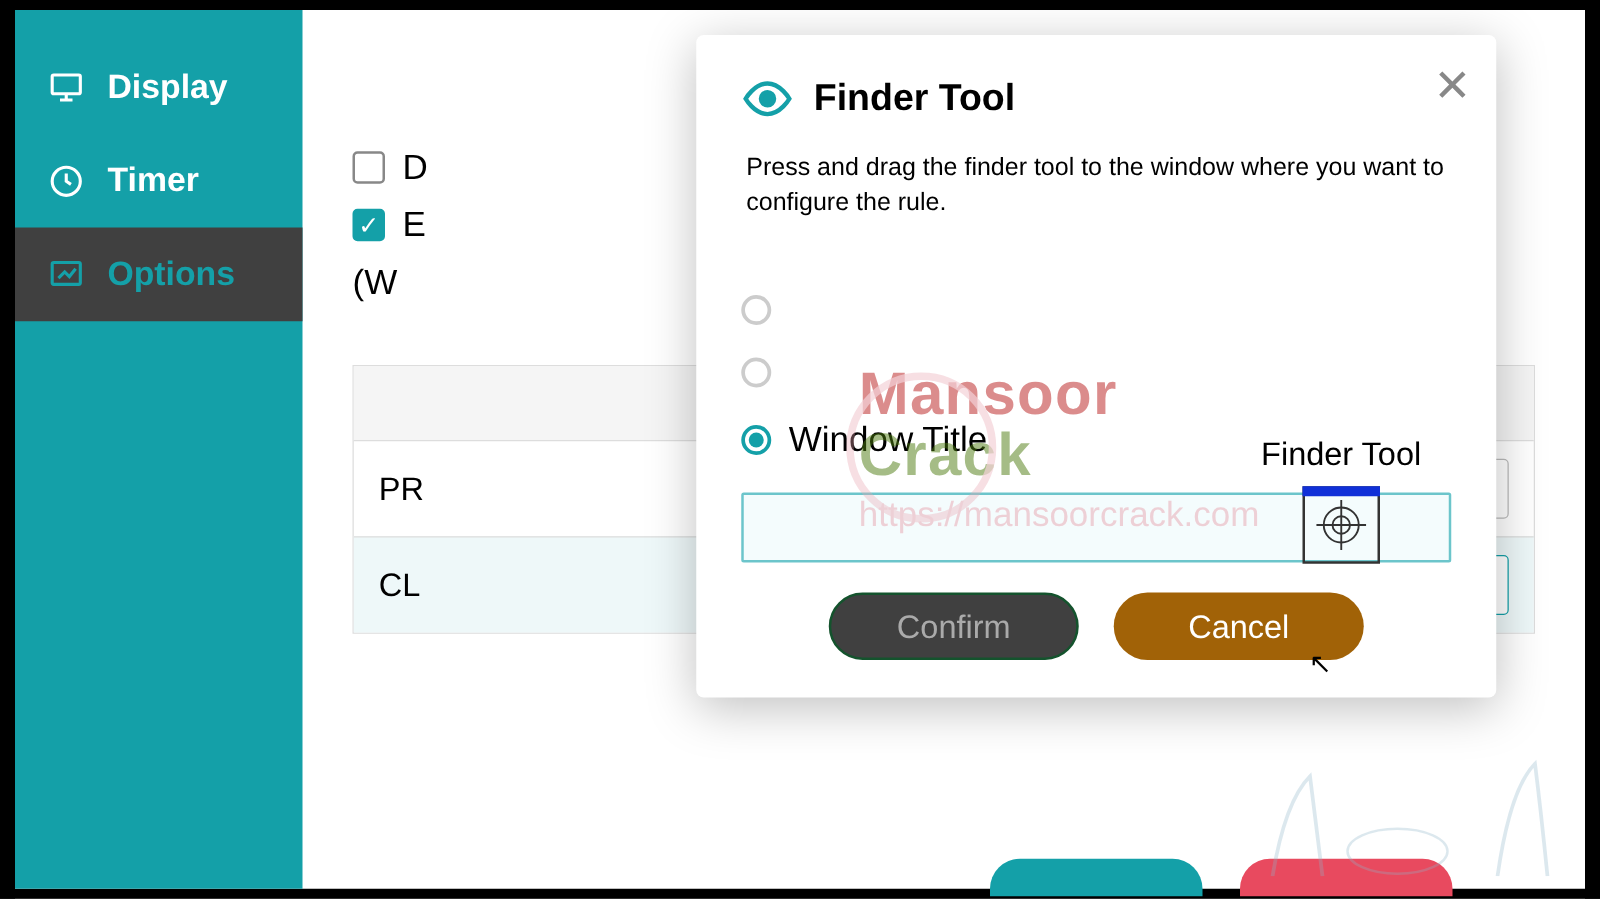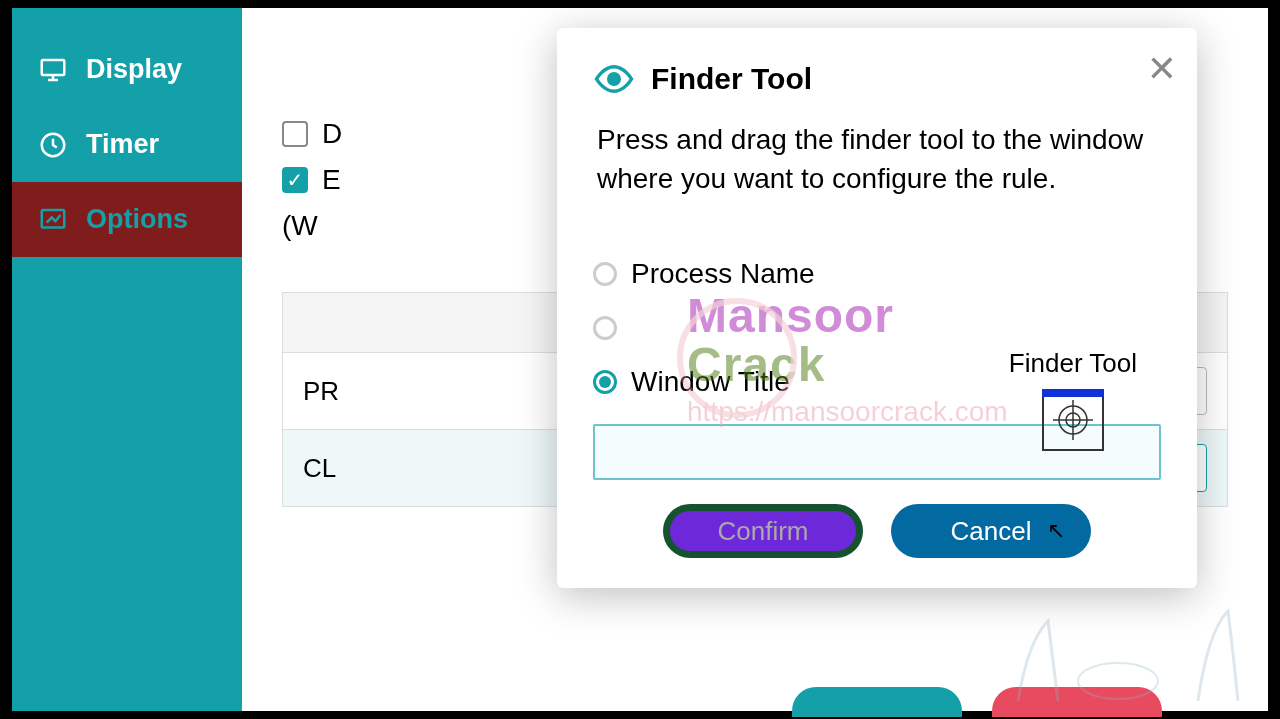--- a/index.html
+++ b/index.html
@@ -1,20 +1,20 @@
 <!DOCTYPE html>
 <html><head>
 <meta charset="utf-8">
 <style>
 * { box-sizing: border-box; margin: 0; padding: 0; font-family: "Segoe UI", Arial, sans-serif; }
 html, body { width: 1280px; height: 719px; overflow: hidden; background: #000; }
 .app { position: absolute; left: 12px; top: 0; width: 1256px; height: 719px; background: #fff; display: flex; border-top: 8px solid #000; border-bottom: 8px solid #000; }
 .sidebar { width: 230px; background: #14a0a8; display: flex; flex-direction: column; padding-top: 24px; }
 .sidebar-item { display: flex; align-items: center; gap: 18px; padding: 22px 26px; color: #fff; font-size: 27px; font-weight: 600; cursor: pointer; }
-.sidebar-item.active { background: #7f1d1d; color: #14a0a8; }
+.sidebar-item.active { background: #404040; color: #14a0a8; }
 .sidebar-icon { width: 30px; height: 30px; display: inline-flex; align-items: center; justify-content: center; }
 .sidebar-icon svg { width: 30px; height: 30px; }
 .main { flex: 1; position: relative; padding: 20px 40px; }
 .tabs { display: flex; justify-content: flex-end; padding-right: 40px; }
 .tab { font-size: 28px; font-weight: 600; color: #14a0a8; padding: 8px 30px; border-bottom: 4px solid #14a0a8; }
 .bg-content { position: absolute; left: 40px; right: 40px; top: 110px; }
 .chk-row { display: flex; align-items: center; gap: 14px; font-size: 28px; margin-bottom: 14px; }
 .chk { width: 26px; height: 26px; border: 2px solid #888; border-radius: 4px; display: inline-flex; align-items: center; justify-content: center; }
 .chk.checked { background: #14a0a8; border-color: #14a0a8; color: #fff; font-size: 20px; }
 .hint { font-size: 28px; margin-top: 10px; }
@@ -29,37 +29,37 @@
 .td.mode { flex: 0 0 250px; }
 .mode-select { width: 100%; height: 48px; border: 1px solid #bbb; border-radius: 4px; display: flex; align-items: center; justify-content: space-between; padding: 0 14px; font-size: 24px; background: #fff; }
 .row-hl { background: #eef8f9; }
 .chev { color: #888; }
 .modal-overlay { position: absolute; inset: 0; display: flex; align-items: flex-start; justify-content: center; }
 .modal { position: absolute; left: 315px; top: 20px; width: 640px; background: #fff; border-radius: 6px; box-shadow: 0 8px 40px rgba(0,0,0,0.25); padding: 30px 36px 30px 36px; }
 .modal-header { display: flex; align-items: center; gap: 16px; margin-bottom: 20px; }
 .eye-icon { width: 42px; height: 42px; }
 .modal-title { font-size: 30px; font-weight: 700; }
 .close-btn { position: absolute; right: 20px; top: 20px; font-size: 36px; color: #888; cursor: pointer; background: none; border: none; }
-.modal-desc { font-size: 28px; line-height: 1.4; margin-bottom: 60px; padding-left: 4px; }
+.modal-desc { font-size: 20px; line-height: 1.4; margin-bottom: 60px; padding-left: 4px; }
 .radio-group { margin-bottom: 20px; }
 .radio-row { display: flex; align-items: center; gap: 14px; font-size: 28px; margin-bottom: 26px; cursor: pointer; }
 .radio { width: 24px; height: 24px; border: 3px solid #ccc; border-radius: 50%; display: inline-flex; align-items: center; justify-content: center; }
 .radio.selected { border-color: #14a0a8; }
 .radio.selected::after { content: ""; width: 12px; height: 12px; background: #14a0a8; border-radius: 50%; }
 .finder-area { position: absolute; right: 60px; top: 320px; text-align: center; }
 .finder-label { font-size: 26px; margin-bottom: 10px; }
 .finder-target { width: 62px; height: 62px; border: 2px solid #333; margin: 0 auto; display: flex; align-items: center; justify-content: center; position: relative; }
 .finder-target::before { content: ""; position: absolute; top: -2px; left: -2px; right: -2px; height: 8px; background: #1030d8; }
 .modal-input { width: 100%; height: 56px; border: 2px solid #6cc5cb; background: #f4fcfd; border-radius: 2px; padding: 0 12px; font-size: 22px; margin-bottom: 24px; }
 .modal-buttons { display: flex; justify-content: center; gap: 28px; }
 .btn { width: 200px; height: 54px; border-radius: 27px; font-size: 26px; border: none; cursor: pointer; }
-.btn-confirm { background: #6d28d9; color: #aaa; border: 7px solid #14532d; }
-.btn-cancel { background: #0369a1; color: #fff; }
+.btn-confirm { background: #404040; color: #aaa; border: 2px solid #14532d; }
+.btn-cancel { background: #a16207; color: #fff; }
 .watermark { position: absolute; left: 130px; top: 260px; pointer-events: none; opacity: 0.5; }
-.wm-line1 { font-size: 48px; font-weight: 700; color: #a21caf; letter-spacing: 1px; }
+.wm-line1 { font-size: 48px; font-weight: 700; color: #b91c1c; letter-spacing: 1px; }
 .wm-line2 { font-size: 48px; font-weight: 700; color: #4d7c0f; letter-spacing: 1px; margin-top: -6px; }
 .wm-url { font-size: 28px; color: #e8a5b0; margin-top: 4px; }
 .wm-gear { position: absolute; left: -10px; top: 10px; width: 120px; height: 120px; border: 6px solid #e8a5b0; border-radius: 50%; opacity: 0.7; }
 .cursor-arrow { position: absolute; left: 490px; top: 490px; font-size: 22px; color: #000; pointer-events: none; z-index: 50; }
 .bg-deco { position: absolute; right: 10px; bottom: 10px; width: 260px; height: 120px; opacity: 0.3; pointer-events: none; }
 .bottom-btns { position: absolute; left: 550px; bottom: -6px; display: flex; gap: 30px; }
 .bottom-btn { width: 170px; height: 30px; border-radius: 24px 24px 0 0; }
 .bb-teal { background: #14a0a8; }
 .bb-red { background: #e84a5f; }
 </style>
@@ -168,21 +168,20 @@
                 <circle cx="12" cy="12" r="3" fill="#14a0a8"></circle>
               </svg>
           </span>
           <span class="modal-title">Finder Tool</span>
         </div>
         <p class="modal-desc">Press and drag the finder tool to the window where you want to configure the rule.</p>
 
         <div class="radio-group">
           <div class="radio-row">
             <span class="radio"></span>
-            <span>Process Name</span>
           </div>
           <div class="radio-row">
             <span class="radio"></span>
           </div>
           <div class="radio-row">
             <span class="radio selected"></span>
             <span>Window Title</span>
           </div>
         </div>
 

